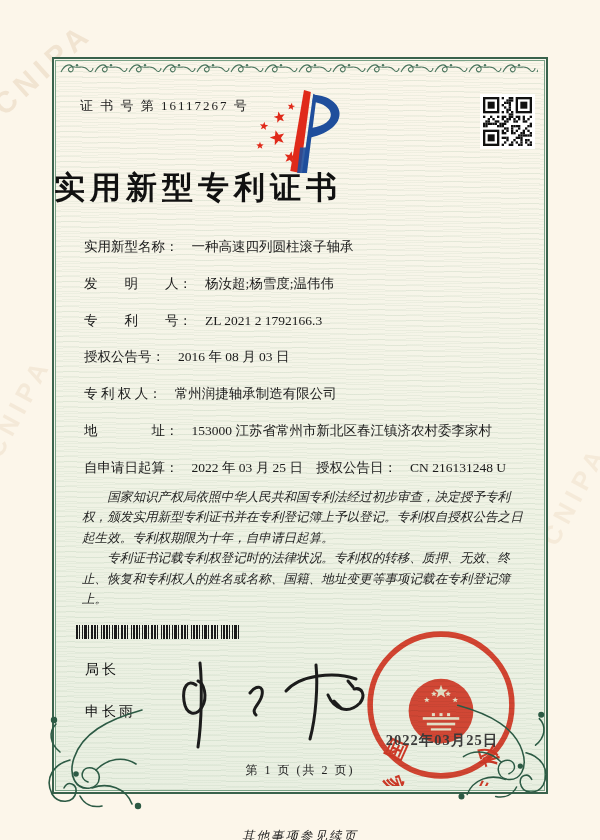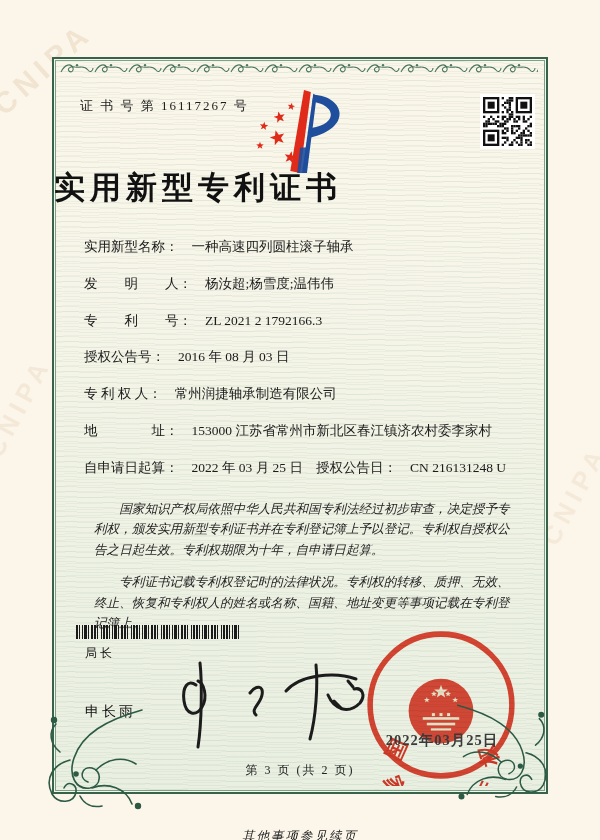--- a/index.html
+++ b/index.html
@@ -31,24 +31,24 @@
          letter-spacing:5px;color:#111;}
 
   .fields{position:absolute;left:30px;top:179px;width:450px;font-size:13.5px;}
   .frow{height:36.8px;white-space:nowrap;position:relative;}
   .flabel{display:inline-block;color:#1b1b1b;}
   .fvalue{margin-left:13px;color:#1b1b1b;}
   .pair2{position:absolute;left:232px;top:0;}
 
   .notice{position:absolute;left:28px;top:428px;width:448px;font-size:12.6px;line-height:20.4px;
           font-style:italic;color:#1f1f1f;}
-  .notice p{margin:12px;text-indent:2em;}
+  .notice p{margin:0;text-indent:2em;}
 
   .barcode{position:absolute;left:22px;top:566px;width:166px;height:14px;}
-  .sigtitle{position:absolute;left:31px;top:586px;font-size:12px;letter-spacing:3px;color:#111;}
+  .sigtitle{position:absolute;left:31px;top:602px;font-size:14px;letter-spacing:3px;color:#111;}
   .signame{position:absolute;left:31px;top:644px;font-size:14px;letter-spacing:3px;color:#111;}
   .sig{position:absolute;left:104px;top:592px;width:216px;height:102px;}
 
   .seal{position:absolute;left:306px;top:565px;width:162px;height:162px;mix-blend-mode:multiply;opacity:.94;}
   .sealdate{position:absolute;left:308px;top:672px;width:160px;text-align:center;font-size:14.5px;
             font-weight:600;color:#3a3a3a;letter-spacing:1px;}
 
   .pagenum{position:absolute;left:0;right:0;top:703px;text-align:center;font-size:12px;letter-spacing:2px;color:#222;}
   .note{position:absolute;left:0;right:0;top:828px;text-align:center;font-size:12.5px;font-style:italic;
         letter-spacing:2px;color:#222;}
@@ -360,21 +360,21 @@
         <rect x="66" y="97.5" width="28" height="2.6"></rect>
         <rect x="70" y="103" width="20" height="2.2"></rect>
         <rect x="71" y="88" width="3" height="3"></rect>
         <rect x="78.5" y="88" width="3" height="3"></rect>
         <rect x="86" y="88" width="3" height="3"></rect>
       </g>
     </svg>
 
     <div class="sealdate">2022年03月25日</div>
 
-    <div class="pagenum">第 3 页 (共 2 页)</div>
+    <div class="pagenum">第 1 页 (共 2 页)</div>
   </div>
 
   <svg class="corner corner-bl" viewBox="0 0 118 112" xmlns="http://www.w3.org/2000/svg">
     <g stroke="#2c5a44" stroke-width="1.6" fill="none" stroke-linecap="round">
       <path d="M112,10 C76,20 52,34 44,58 C38,76 46,90 60,88 C72,86 72,70 62,68 C52,66 48,78 58,82"></path>
       <path d="M40,60 C24,64 14,78 22,94 C28,104 44,104 46,92 C47,84 38,80 34,88"></path>
       <path d="M62,88 C78,82 96,88 102,104"></path>
       <path d="M66,70 C78,58 94,56 106,64"></path>
       <path d="M30,52 C20,44 18,32 26,24"></path>
       <path d="M50,96 C54,104 62,108 72,106"></path>

